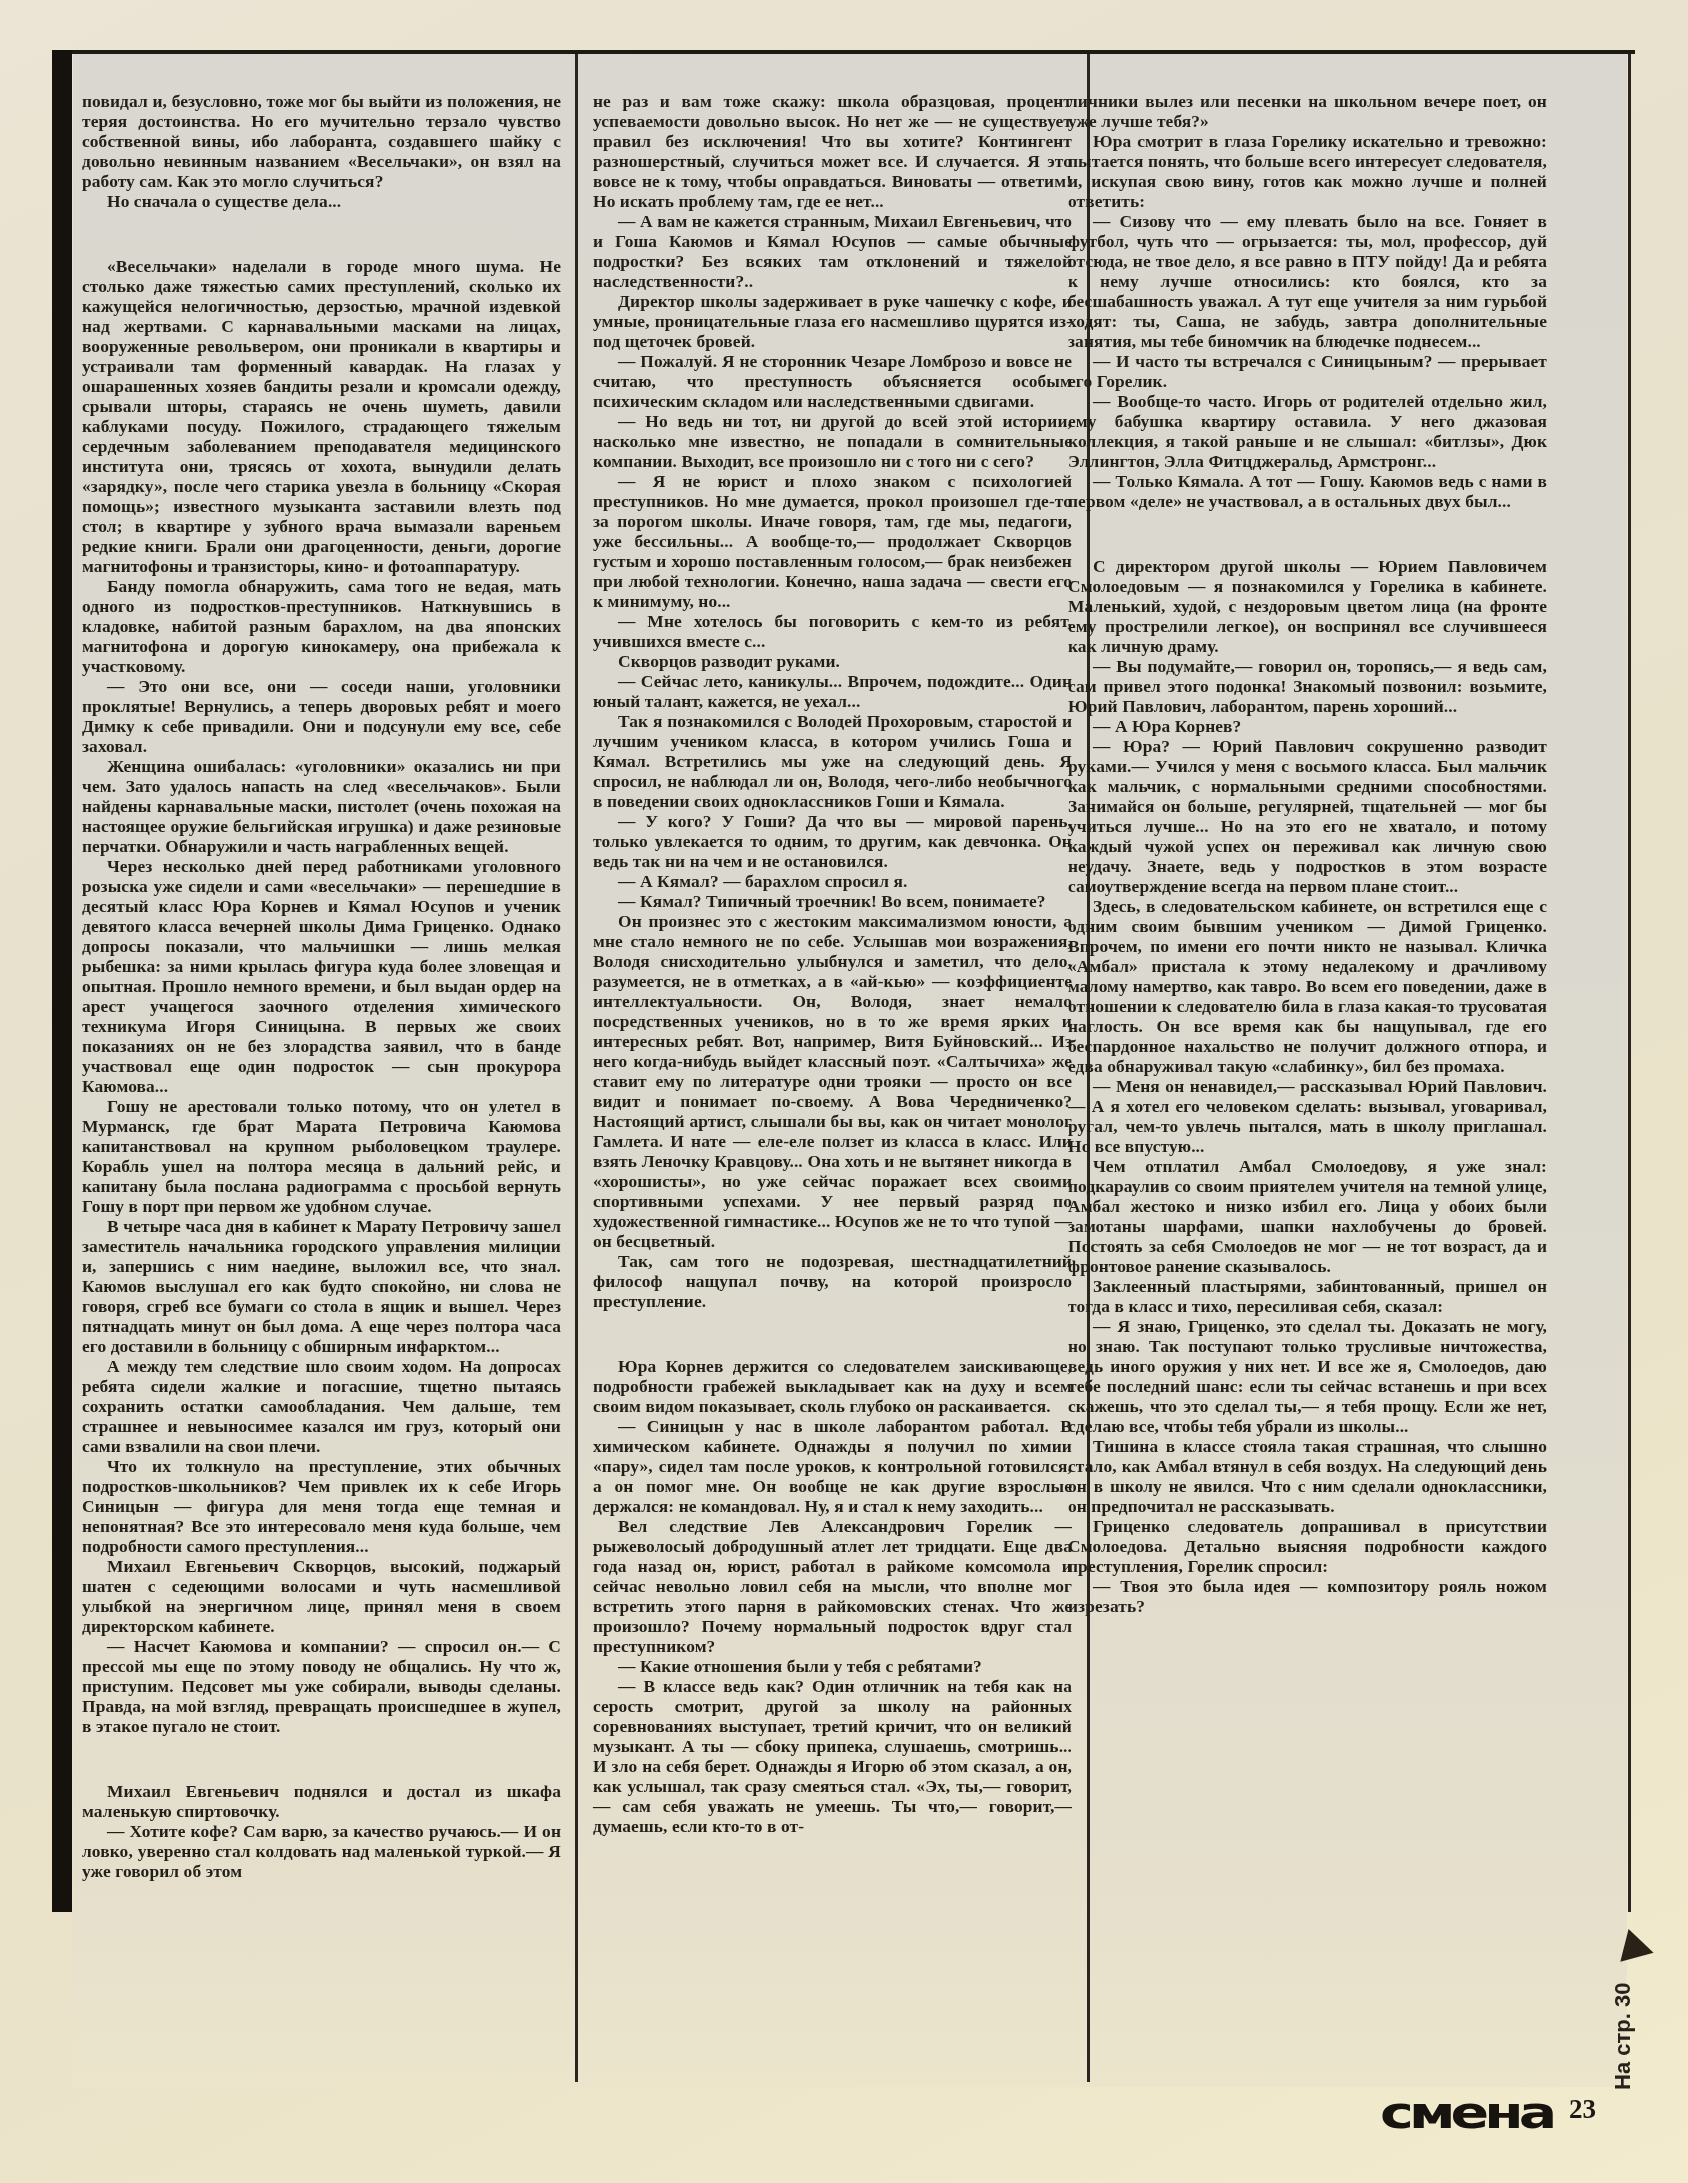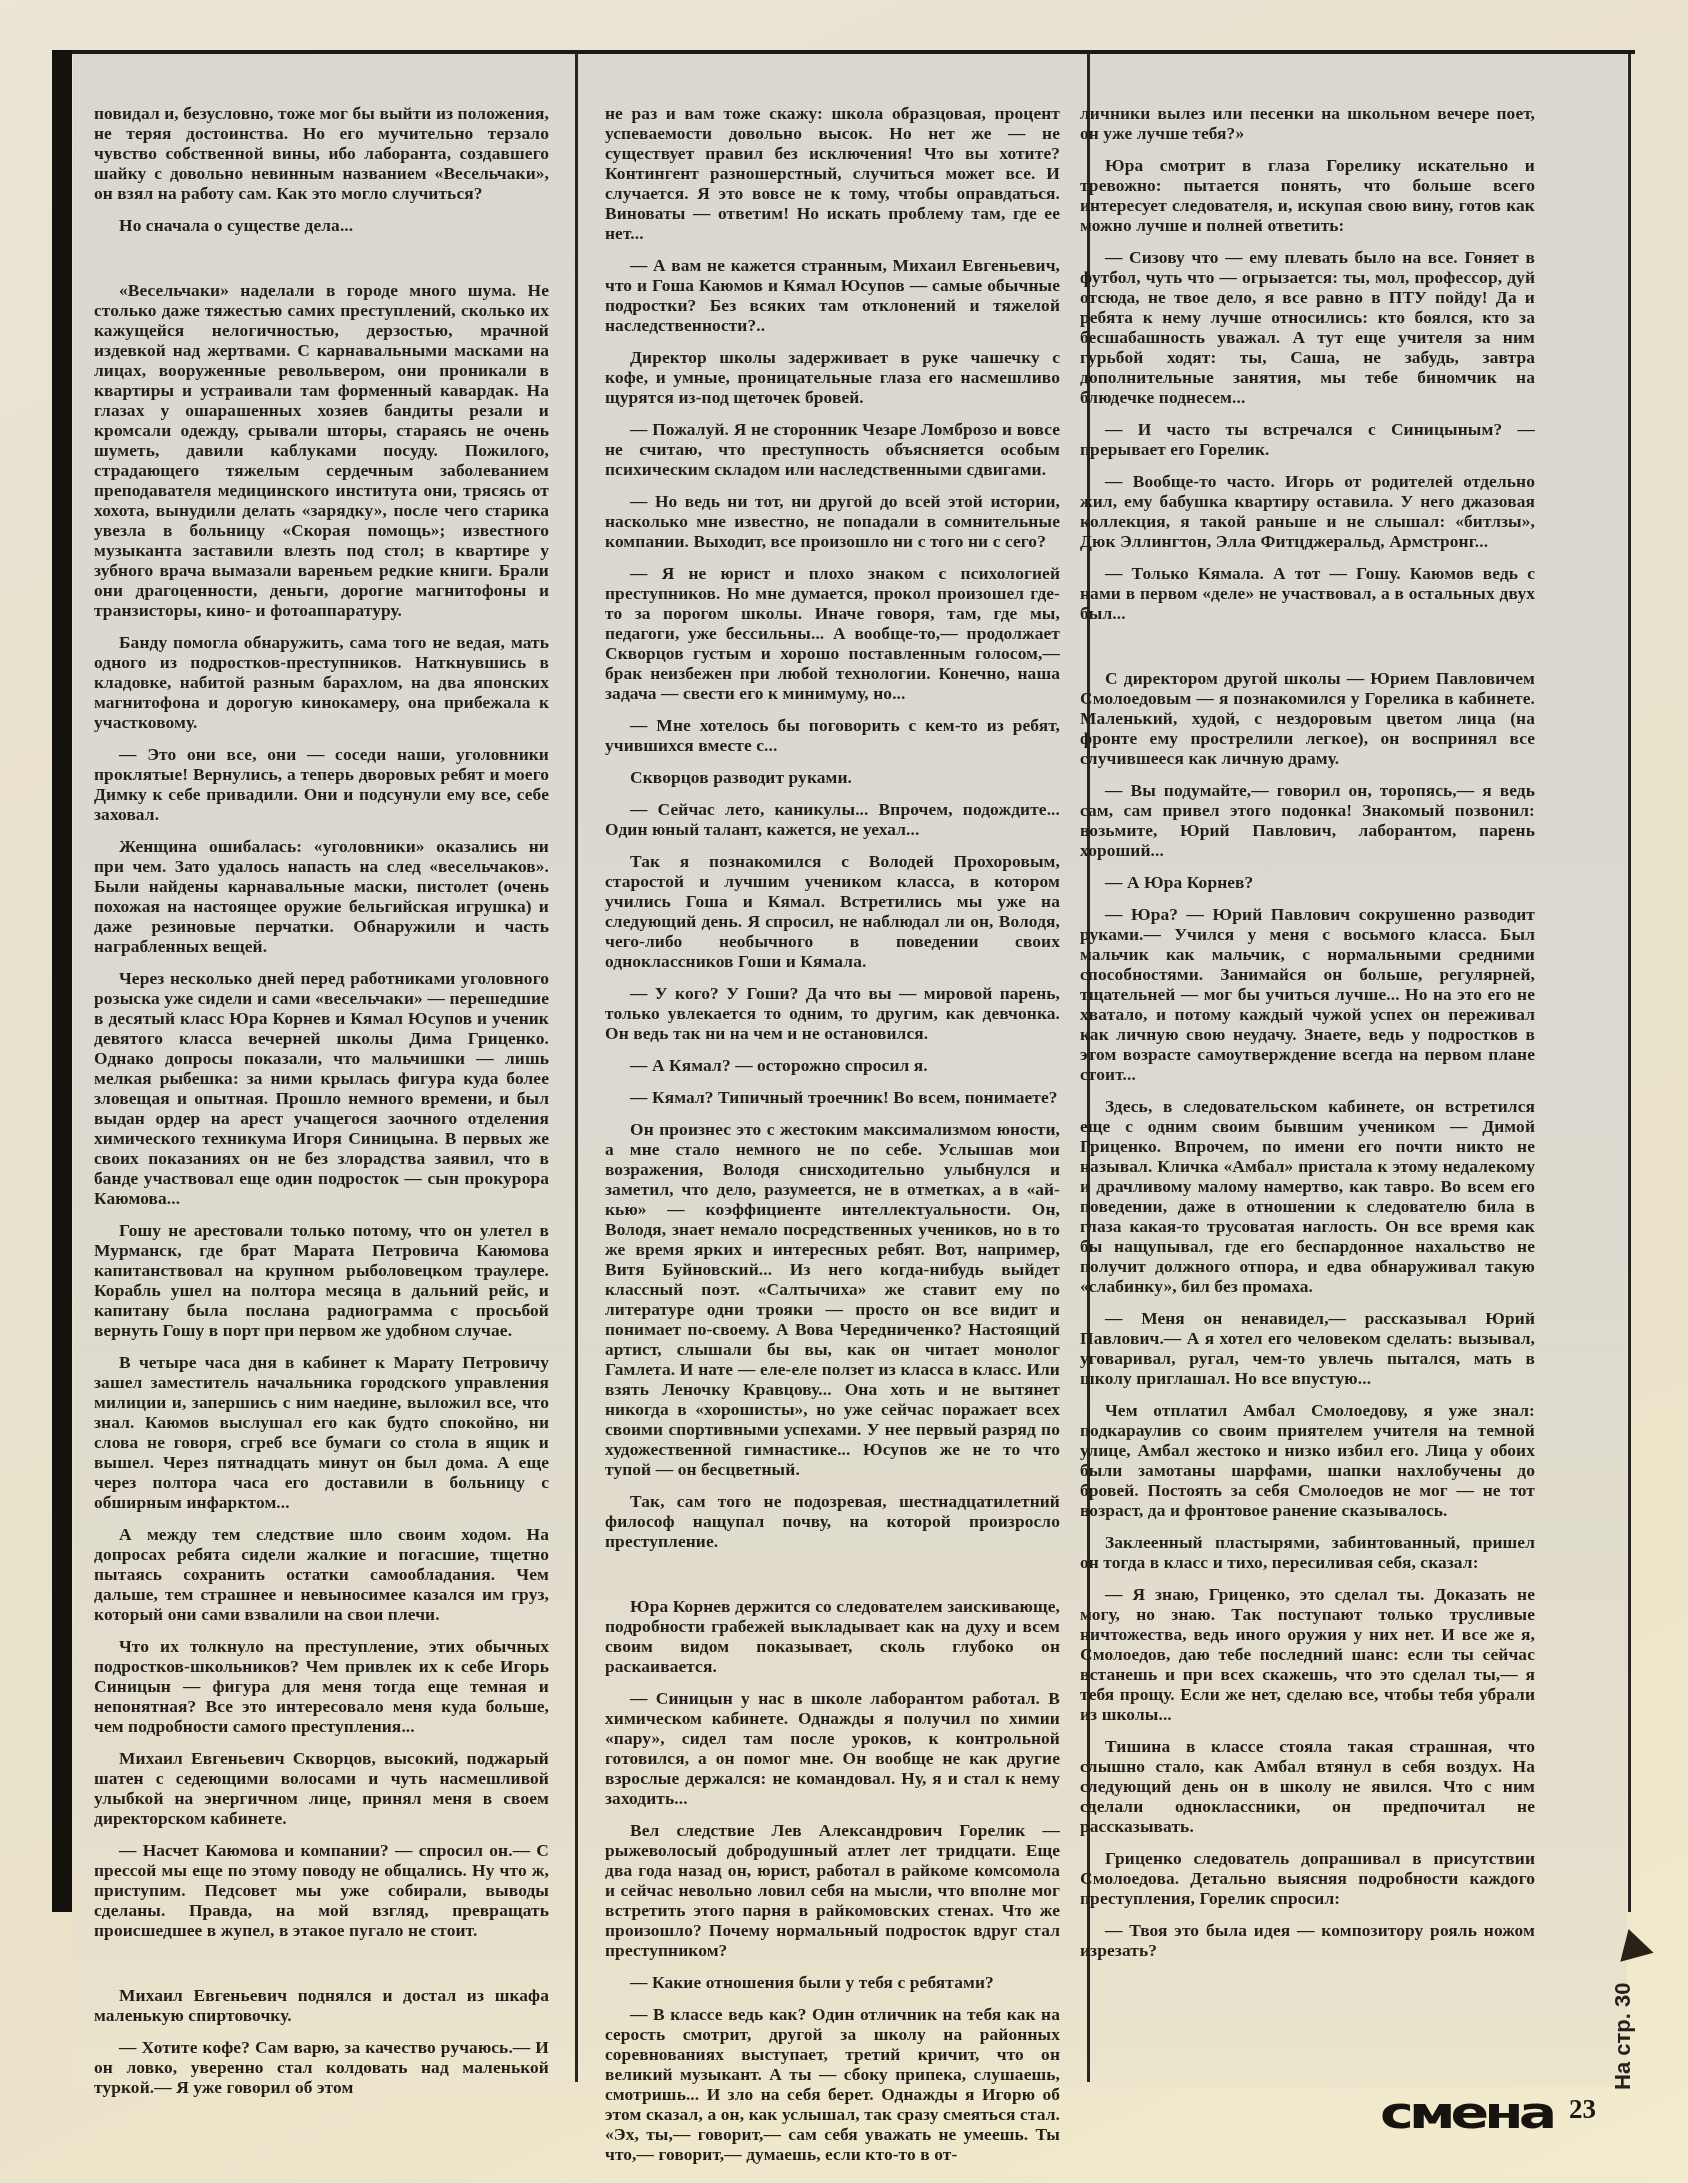--- a/index.html
+++ b/index.html
@@ -32,21 +32,21 @@
   .rule-c{left:1628px;height:1858px;}
   .column{
     position:absolute;top:91px;width:479px;
     font-size:17.4px;line-height:20px;font-weight:700;
     color:#221f19;text-align:justify;
     letter-spacing:0.1px;
   }
   .col-1{left:82px;}
   .col-2{left:593px;}
   .col-3{left:1068px;}
-  .column p{margin:12px;padding:0;}
+  .column p{margin:0;padding:0;}
   .column p.indent{text-indent:25px;}
   .column p.noindent{text-indent:0;}
   .column p.gap{margin-top:45px;}
   .cont-arrow{
     position:absolute;left:1624px;top:1932px;
     width:0;height:0;
     border-top:17px solid transparent;
     border-bottom:17px solid transparent;
     border-left:30px solid #2a2217;
     transform:rotate(14deg);
@@ -104,21 +104,21 @@
       <p class="indent">— А вам не кажется странным, Михаил Евгеньевич, что и Гоша Каюмов и Кямал Юсупов — самые обычные подростки? Без всяких там отклонений и тяжелой наследственности?..</p>
       <p class="indent">Директор школы задерживает в руке чашечку с кофе, и умные, проницательные глаза его насмешливо щурятся из-под щеточек бровей.</p>
       <p class="indent">— Пожалуй. Я не сторонник Чезаре Ломброзо и вовсе не считаю, что преступность объясняется особым психическим складом или наследственными сдвигами.</p>
       <p class="indent">— Но ведь ни тот, ни другой до всей этой истории, насколько мне известно, не попадали в сомнительные компании. Выходит, все произошло ни с того ни с сего?</p>
       <p class="indent">— Я не юрист и плохо знаком с психологией преступников. Но мне думается, прокол произошел где-то за порогом школы. Иначе говоря, там, где мы, педагоги, уже бессильны... А вообще-то,— продолжает Скворцов густым и хорошо поставленным голосом,— брак неизбежен при любой технологии. Конечно, наша задача — свести его к минимуму, но...</p>
       <p class="indent">— Мне хотелось бы поговорить с кем-то из ребят, учившихся вместе с...</p>
       <p class="indent">Скворцов разводит руками.</p>
       <p class="indent">— Сейчас лето, каникулы... Впрочем, подождите... Один юный талант, кажется, не уехал...</p>
       <p class="indent">Так я познакомился с Володей Прохоровым, старостой и лучшим учеником класса, в котором учились Гоша и Кямал. Встретились мы уже на следующий день. Я спросил, не наблюдал ли он, Володя, чего-либо необычного в поведении своих одноклассников Гоши и Кямала.</p>
       <p class="indent">— У кого? У Гоши? Да что вы — мировой парень, только увлекается то одним, то другим, как девчонка. Он ведь так ни на чем и не остановился.</p>
-      <p class="indent">— А Кямал? — осторожно спросил я.</p>
+      <p class="indent">— А Кямал? — барахлом спросил я.</p>
       <p class="indent">— Кямал? Типичный троечник! Во всем, понимаете?</p>
       <p class="indent">Он произнес это с жестоким максимализмом юности, а мне стало немного не по себе. Услышав мои возражения, Володя снисходительно улыбнулся и заметил, что дело, разумеется, не в отметках, а в «ай-кью» — коэффициенте интеллектуальности. Он, Володя, знает немало посредственных учеников, но в то же время ярких и интересных ребят. Вот, например, Витя Буйновский... Из него когда-нибудь выйдет классный поэт. «Салтычиха» же ставит ему по литературе одни трояки — просто он все видит и понимает по-своему. А Вова Чередниченко? Настоящий артист, слышали бы вы, как он читает монолог Гамлета. И нате — еле-еле ползет из класса в класс. Или взять Леночку Кравцову... Она хоть и не вытянет никогда в «хорошисты», но уже сейчас поражает всех своими спортивными успехами. У нее первый разряд по художественной гимнастике... Юсупов же не то что тупой — он бесцветный.</p>
       <p class="indent">Так, сам того не подозревая, шестнадцатилетний философ нащупал почву, на которой произросло преступление.</p>
       <p class="indent gap">Юра Корнев держится со следователем заискивающе, подробности грабежей выкладывает как на духу и всем своим видом показывает, сколь глубоко он раскаивается.</p>
       <p class="indent">— Синицын у нас в школе лаборантом работал. В химическом кабинете. Однажды я получил по химии «пару», сидел там после уроков, к контрольной готовился, а он помог мне. Он вообще не как другие взрослые держался: не командовал. Ну, я и стал к нему заходить...</p>
       <p class="indent">Вел следствие Лев Александрович Горелик — рыжеволосый добродушный атлет лет тридцати. Еще два года назад он, юрист, работал в райкоме комсомола и сейчас невольно ловил себя на мысли, что вполне мог встретить этого парня в райкомовских стенах. Что же произошло? Почему нормальный подросток вдруг стал преступником?</p>
       <p class="indent">— Какие отношения были у тебя с ребятами?</p>
       <p class="indent">— В классе ведь как? Один отличник на тебя как на серость смотрит, другой за школу на районных соревнованиях выступает, третий кричит, что он великий музыкант. А ты — сбоку припека, слушаешь, смотришь... И зло на себя берет. Однажды я Игорю об этом сказал, а он, как услышал, так сразу смеяться стал. «Эх, ты,— говорит,— сам себя уважать не умеешь. Ты что,— говорит,— думаешь, если кто-то в от-</p>
     </div>
   <div class="column col-3">

